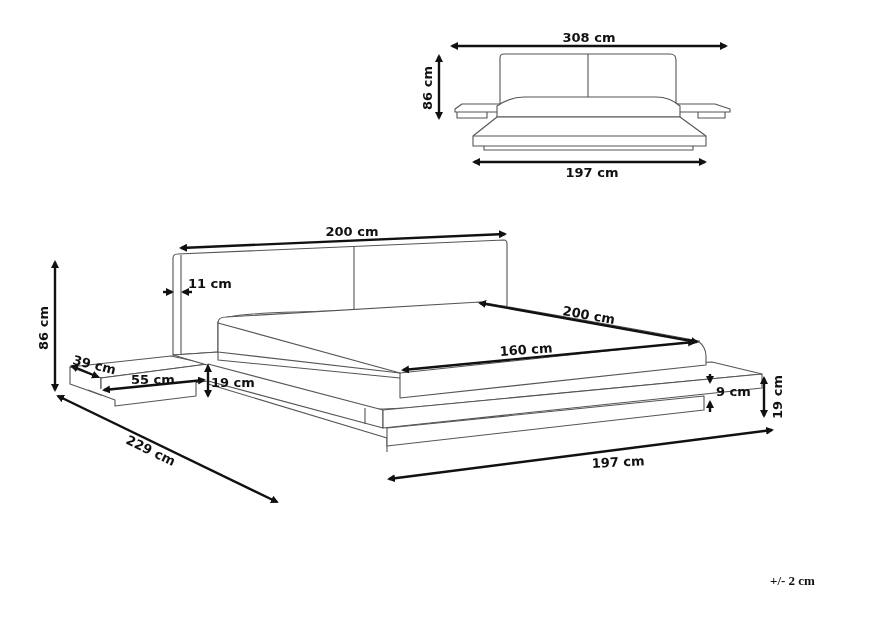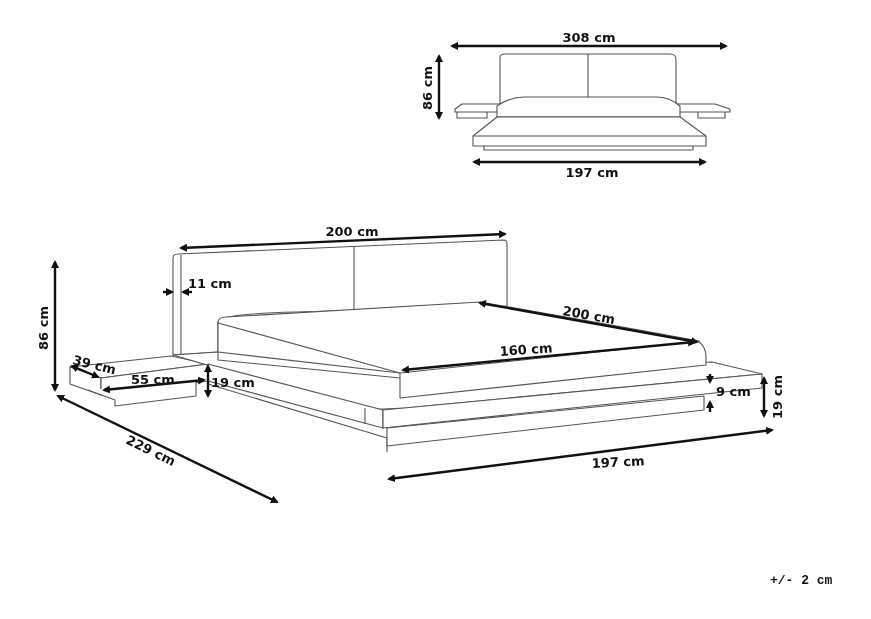--- a/index.html
+++ b/index.html
@@ -2,21 +2,21 @@
 <html><head>
   <meta charset="utf-8">
   <style>
     html, body { margin: 0; padding: 0; background: #ffffff; }
     body { width: 871px; height: 619px; position: relative; overflow: hidden; }
     #canvas { position: absolute; left: 0; top: 0; width: 871px; height: 619px; }
     .lbl { font-family: "DejaVu Sans", sans-serif; font-weight: bold; font-size: 13px; fill: #111111; }
     .outline { fill: none; stroke: #555555; stroke-width: 1.1; stroke-linejoin: round; }
     .outline-fill { fill: #ffffff; stroke: #555555; stroke-width: 1.1; stroke-linejoin: round; }
     .dim { fill: none; stroke: #111111; stroke-width: 2.4; }
-    .tol { position: absolute; left: 770px; top: 573px; font-family: Liberation Mono, monospace; font-weight: bold; font-size: 13px; color: #111; }
+    .tol { position: absolute; left: 770px; top: 573px; font-family: Liberation Serif, serif; font-weight: bold; font-size: 13px; color: #111; }
   </style>
 </head>
 <body>
 
 <svg id="canvas" viewBox="0 0 871 619" xmlns="http://www.w3.org/2000/svg">
   <defs>
     <marker id="ah" markerWidth="8" markerHeight="8" refX="6" refY="4" orient="auto-start-reverse" markerUnits="userSpaceOnUse">
       <path d="M0,0 L8,4 L0,8 Z" fill="#111"></path>
     </marker>
   </defs>

